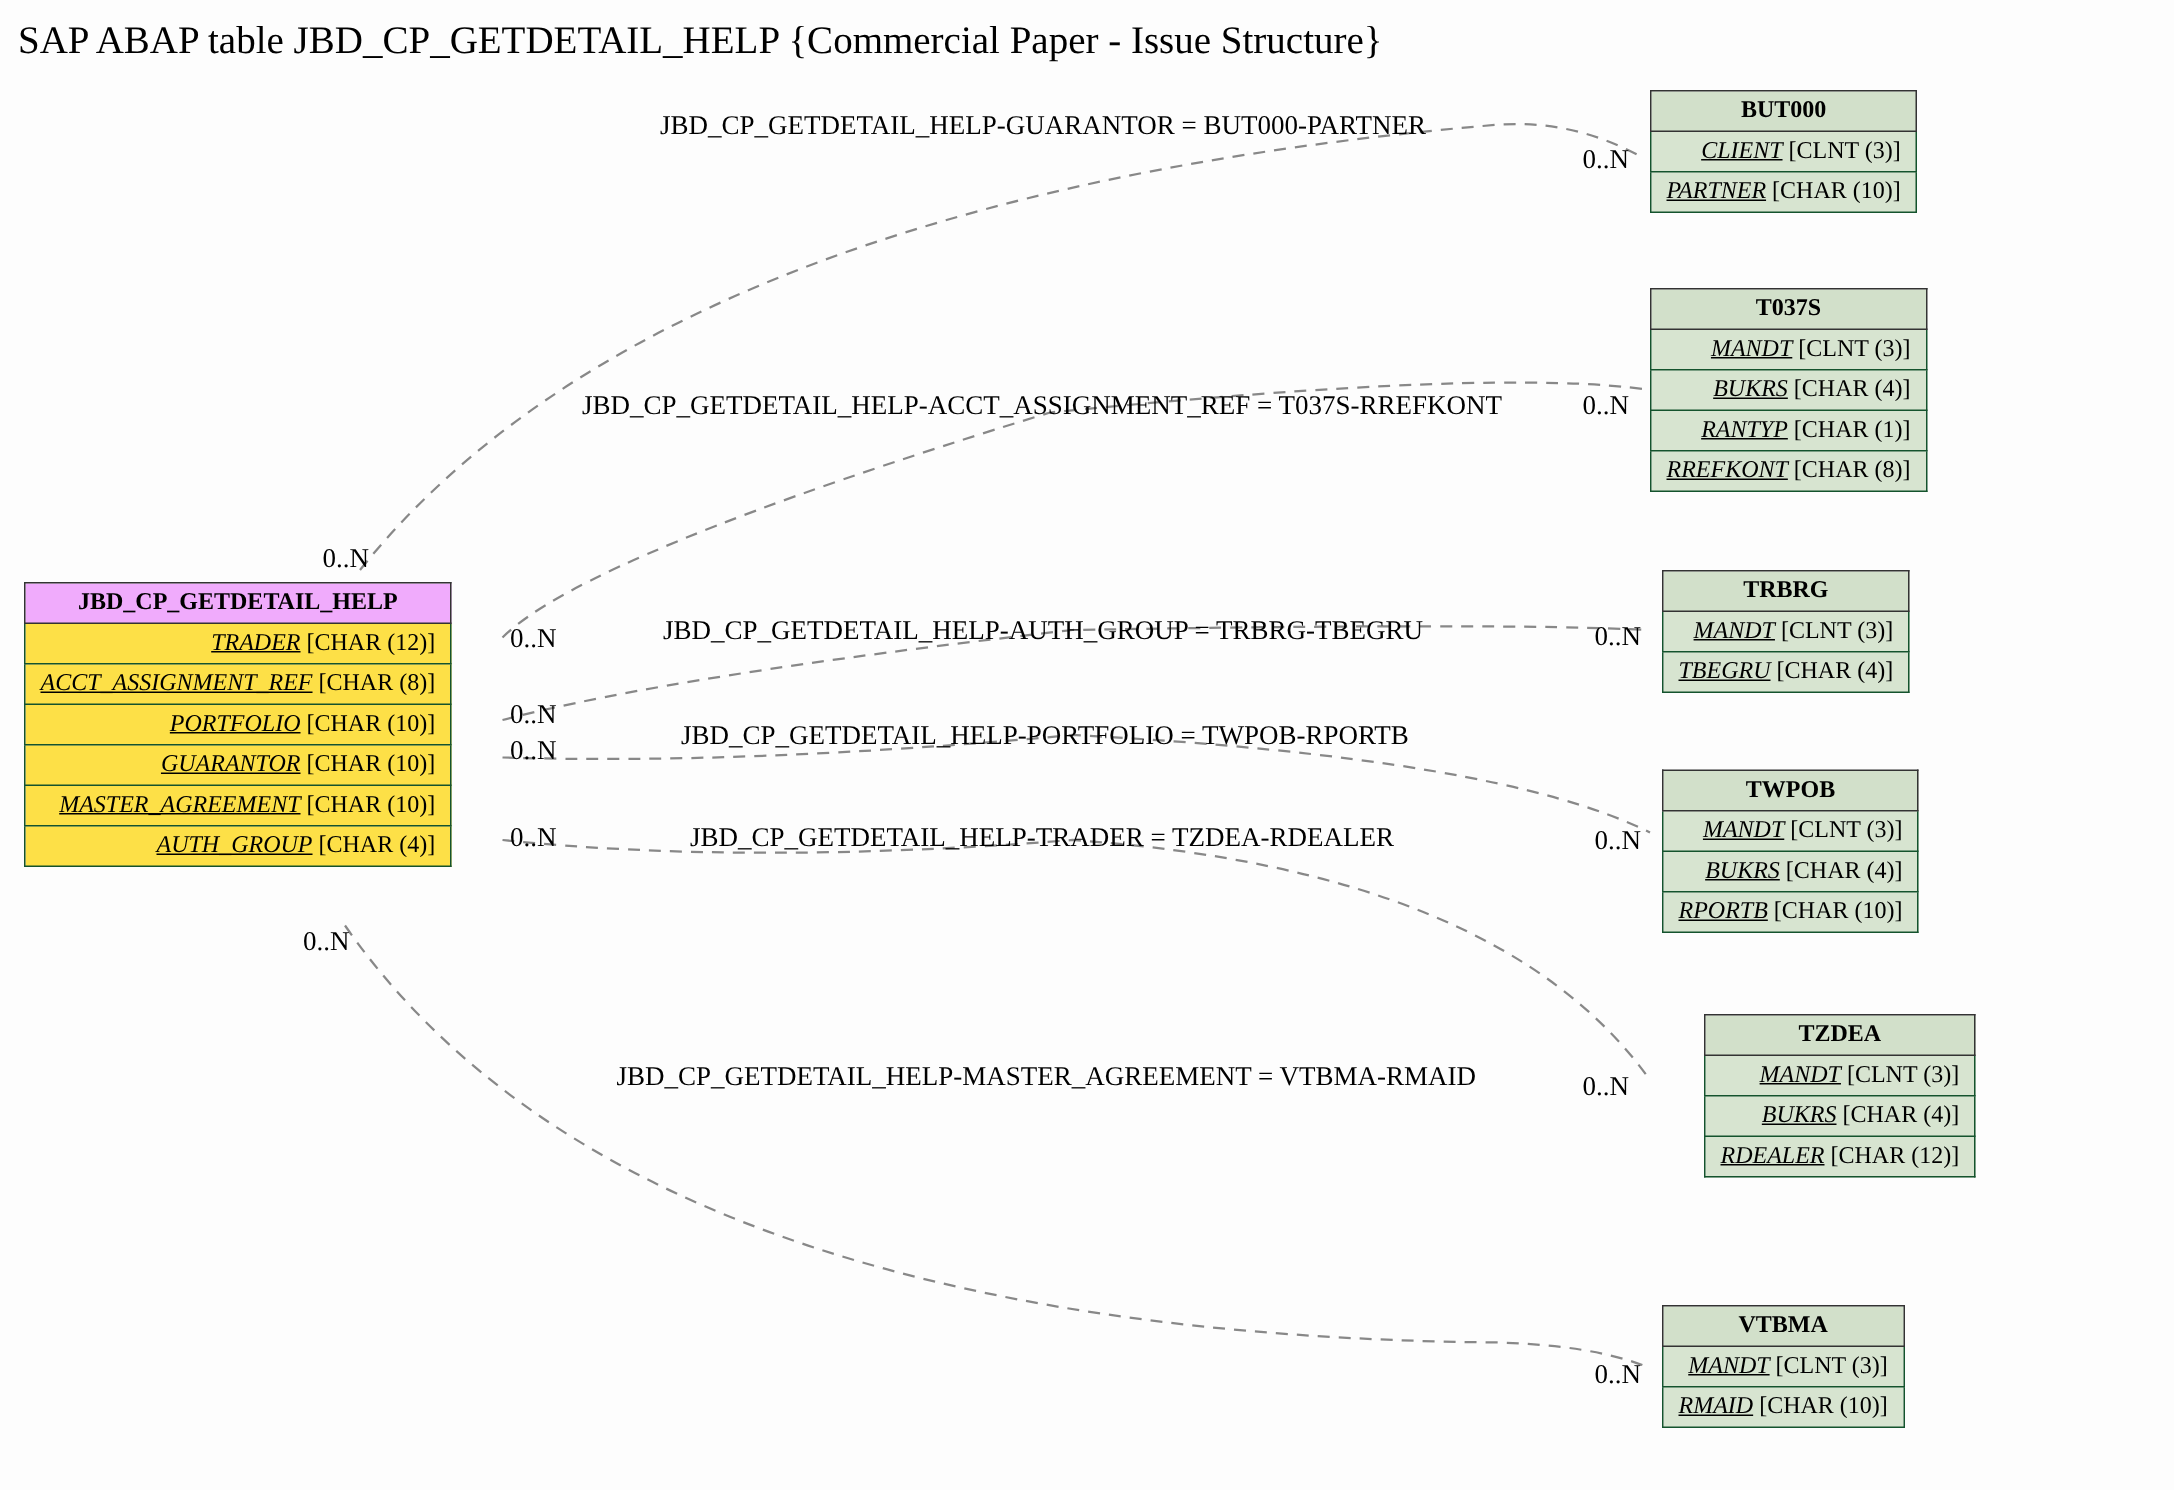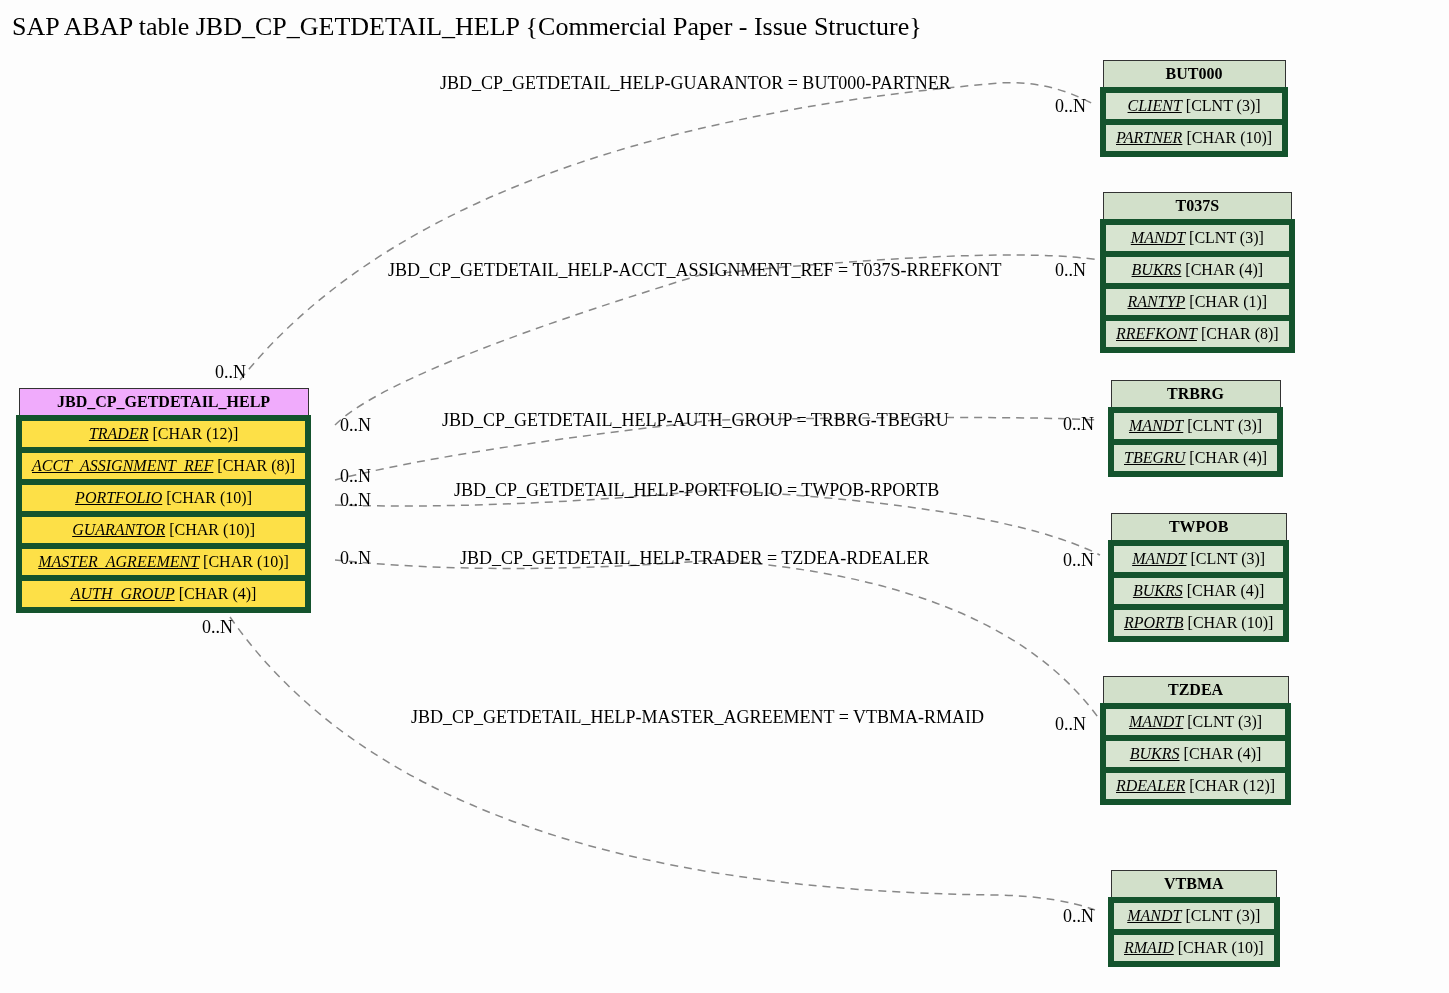--- a/index.html
+++ b/index.html
@@ -22,23 +22,23 @@
     border-collapse: collapse;
     font-size: 16px;
   }
   .entity th {
     border: 1px solid #333;
     padding: 4px 10px;
     font-weight: bold;
     text-align: center;
   }
   .entity td {
-    border: 6px solid #14532d;
+    border: 1px solid #14532d;
     padding: 4px 10px;
-    text-align: center;
+    text-align: right;
   }
   .entity td .fname {
     font-style: italic;
     text-decoration: underline;
   }
   .main th { background: #f0abfc; }
   .main td { background: #fde047; }
   .rel th { background: #d2e0ca; }
   .rel td { background: #d7e4d0; }
   .label {
@@ -156,21 +156,21 @@
       </tr>
   <tr>
         <td><span class="fname">BUKRS</span> <span>[CHAR (4)]</span></td>
       </tr>
   <tr>
         <td><span class="fname">RPORTB</span> <span>[CHAR (10)]</span></td>
       </tr>
 </tbody>
   </table>
 
-<table class="entity rel" style="left:1100px; top:676px;">
+<table class="entity rel" style="left:1136px; top:676px;">
   <tbody>
       <tr>
         <th>TZDEA</th>
       </tr>
   <tr>
         <td><span class="fname">MANDT</span> <span>[CLNT (3)]</span></td>
       </tr>
   <tr>
         <td><span class="fname">BUKRS</span> <span>[CHAR (4)]</span></td>
       </tr>

